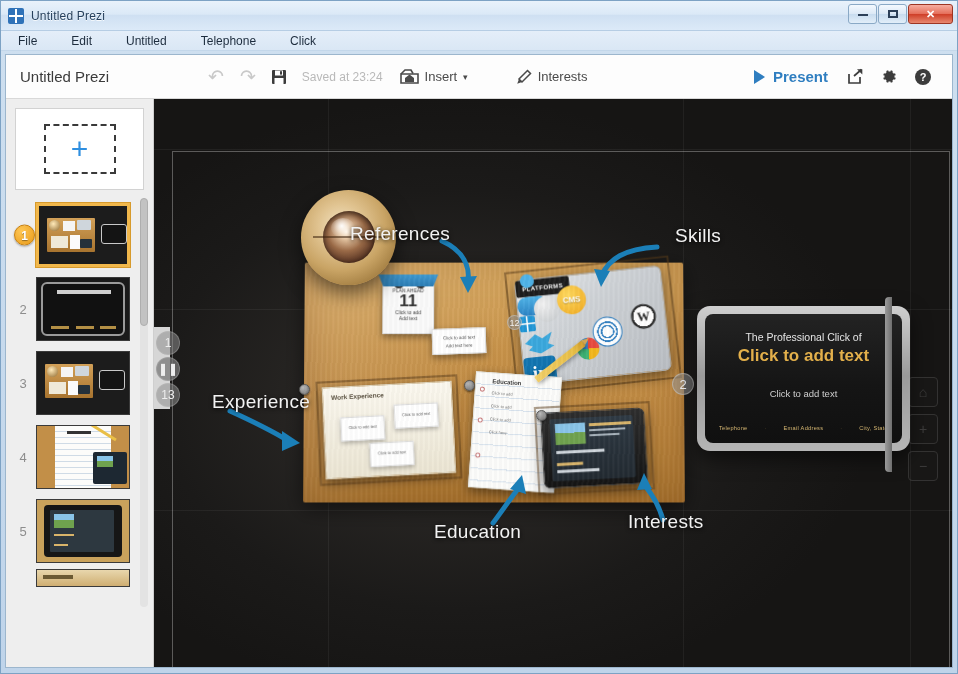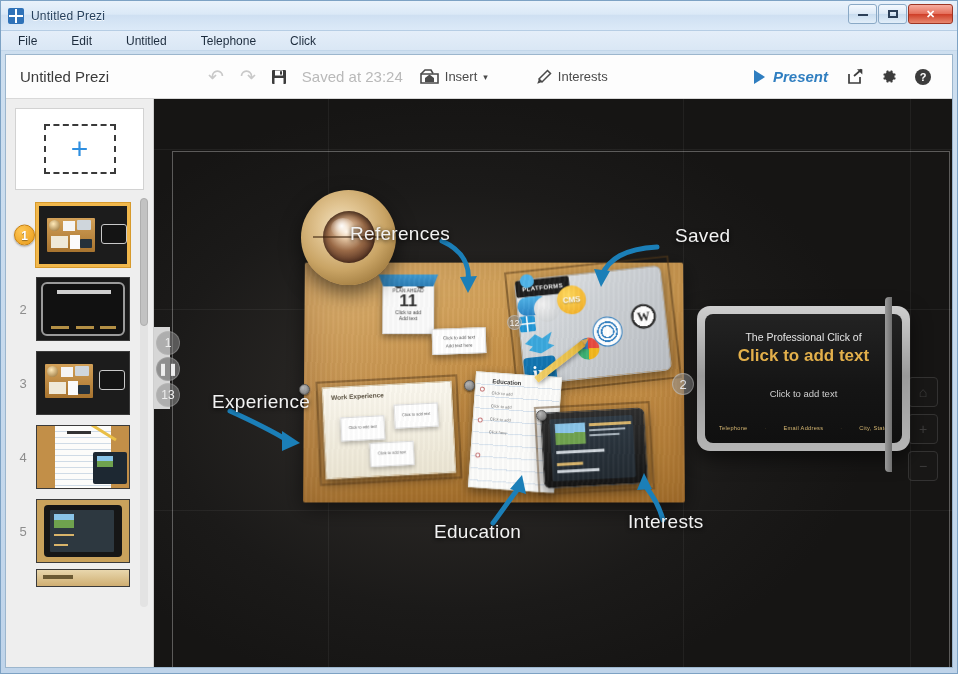--- a/index.html
+++ b/index.html
@@ -80,24 +80,24 @@
     display: flex; align-items: center; padding: 0 14px;
   }
   #prezi-title { font-size: 15px; color: #3b3b3b; min-width: 180px; }
   .tb-btn {
     display: flex; align-items: center; gap: 6px; padding: 4px 7px;
     font-size: 13px; color: #4a4a4a; border-radius: 3px; cursor: default;
   }
   .undo-arrow, .redo-arrow {
     font-size: 19px; color: #c9c9c9; padding: 0 8px;
   }
-  #saved-label { font-size: 15px; color: #b9b9b9; margin: 0 10px 0 8px; white-space:nowrap;}
+  #saved-label { font-size: 12px; color: #b9b9b9; margin: 0 10px 0 8px; white-space:nowrap;}
   #tb-right { margin-left: auto; display: flex; align-items: center; gap: 4px; }
   #present-btn {
-    display:flex; align-items:center; gap:8px; padding:4px 8px; cursor:default;font-style:italic;
+    display:flex; align-items:center; gap:8px; padding:4px 8px; cursor:default;
   }
   #present-btn .ptext { font-size: 15px; color: #2f7ec0; font-weight: 600; }
   .play-tri {
     width: 0; height: 0; border-left: 11px solid #2f7ec0;
     border-top: 7px solid transparent; border-bottom: 7px solid transparent;
   }
   .round-ic {
     width: 30px; height: 30px; display:flex;align-items:center;justify-content:center;
     color:#4a4a4a; cursor:default; border-radius:4px;
   }
@@ -773,21 +773,21 @@
           <path d="M128 332 L146 344 L128 352 Z" fill="#1b7fb8"></path>
 
           <path d="M339 424 C348 412 356 400 364 390" stroke="#1b7fb8" stroke-width="5" fill="none" stroke-linecap="round"></path>
           <path d="M356 390 L368 376 L372 395 Z" fill="#1b7fb8"></path>
 
           <path d="M509 421 C506 410 500 398 492 388" stroke="#1b7fb8" stroke-width="5" fill="none" stroke-linecap="round"></path>
           <path d="M483 391 L490 374 L498 390 Z" fill="#1b7fb8"></path>
         </svg>
 
         <div class="lbl" style="left:196px;top:124px">References</div>
-        <div class="lbl" style="left:521px;top:126px">Saved</div>
+        <div class="lbl" style="left:521px;top:126px">Skills</div>
         <div class="lbl" style="left:58px;top:292px">Experience</div>
         <div class="lbl" style="left:280px;top:422px">Education</div>
         <div class="lbl" style="left:474px;top:412px">Interests</div>
 
         <div id="panel2">
           <div id="panel2-in">
             <div id="p2-sub">The Professional Click of</div>
             <div id="p2-main">Click to add text</div>
             <div id="p2-click">Click to add text</div>
             <div id="p2-foot">

